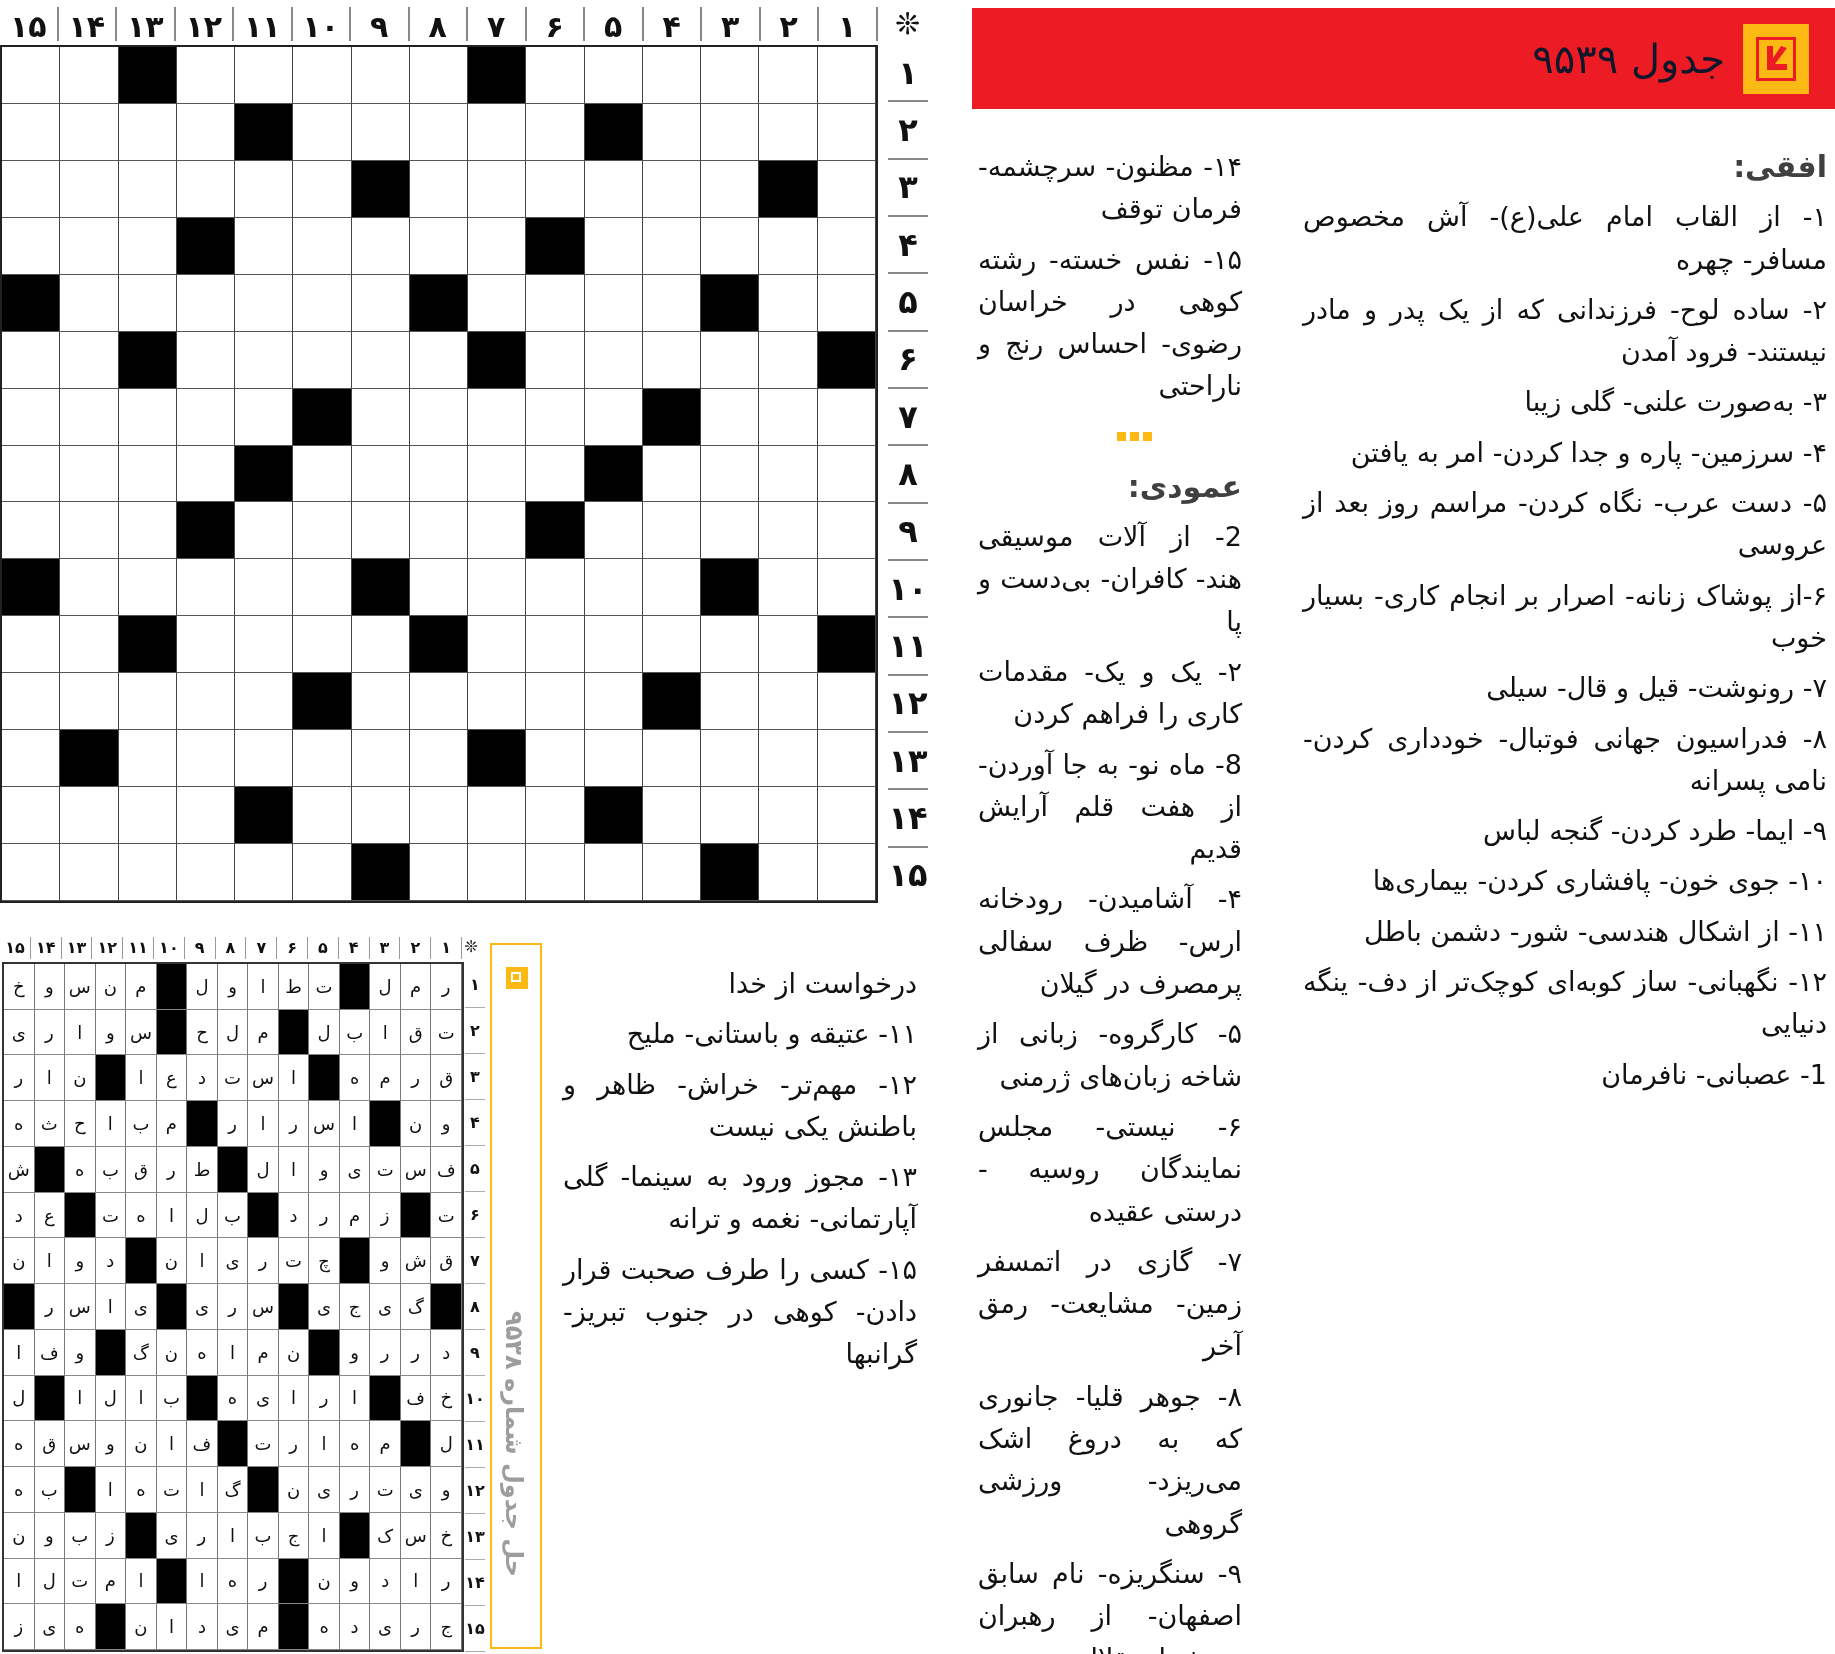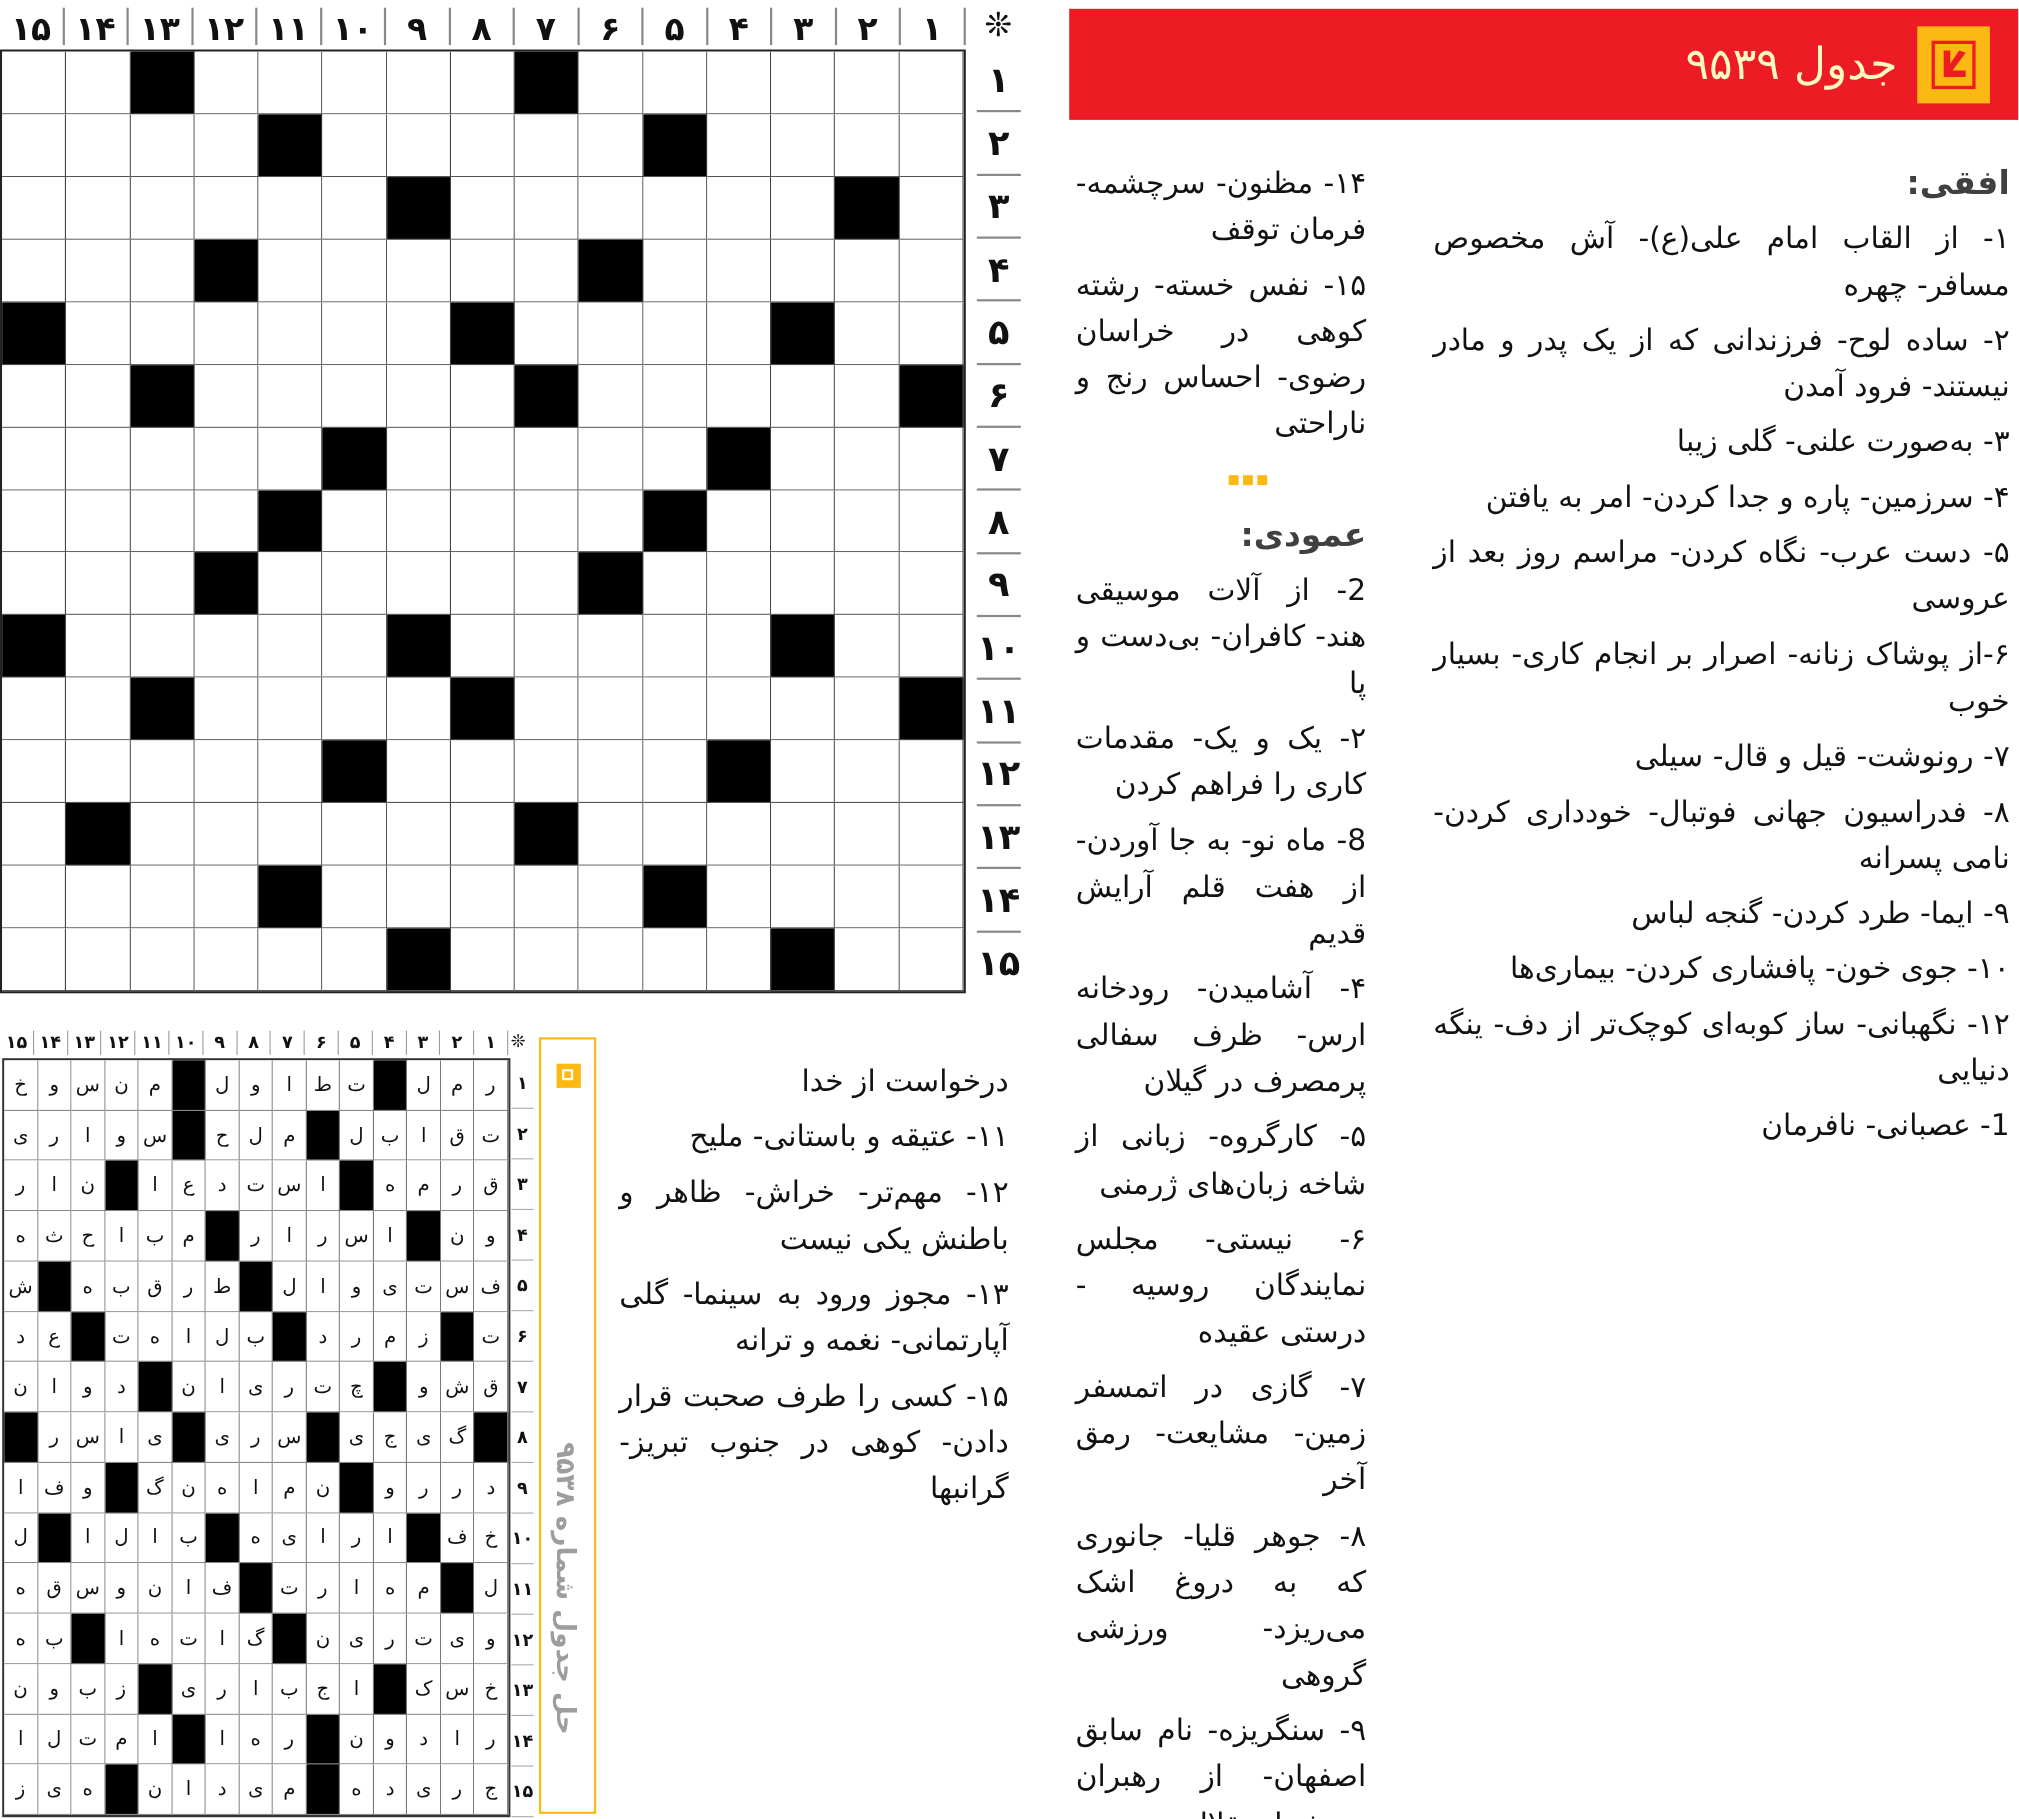--- a/index.html
+++ b/index.html
@@ -13,21 +13,21 @@
   #grid{left:0;top:45px;width:878px;height:858px;display:grid;grid-template-columns:repeat(15,1fr);grid-template-rows:repeat(15,1fr);border:2px solid #222;box-sizing:border-box;direction:ltr;}
   #grid .c{border-right:1.5px solid #444;border-bottom:1.5px solid #555;box-sizing:border-box;background:#fff;}
   #grid .c.b{background:#000;}
   #rownums{left:880px;top:45px;width:56px;height:858px;display:flex;flex-direction:column;}
   #rownums .rn{flex:1;text-align:center;font-weight:bold;font-size:32px;display:flex;align-items:center;justify-content:center;border-bottom:2px solid #888;margin:0 8px;box-sizing:border-box;}
   #rownums .rn:last-child{border-bottom:none;}
   
   #hdr{left:972px;top:8px;width:863px;height:101px;background:#ed1c24;}
   #hdr-icon{position:absolute;right:26px;top:16px;width:66px;height:70px;background:#fdb913;display:flex;align-items:center;justify-content:center;}
   #hdr-icon .inner{width:40px;height:44px;border:3px solid #ed1c24;box-sizing:border-box;position:relative;}
-  #hdr-title{position:absolute;right:110px;top:16px;color:#fef9c3;font-size:40px;font-family:"DejaVu Serif",serif;direction:rtl;line-height:70px;}
+  #hdr-title{position:absolute;right:110px;top:16px;color:#0f172a;font-size:40px;font-family:"DejaVu Serif",serif;direction:rtl;line-height:70px;}
   
   .clues{direction:rtl;text-align:justify;font-size:27px;line-height:42.3px;}
   .clues .h{color:#404040;font-weight:bold;font-size:30px;}
   .clues p{margin:8px;}
   #col-right{left:1295px;top:138px;width:540px;}
   #col-mid{left:970px;top:138px;width:280px;}
   #dots{display:flex;justify-content:flex-start;gap:4px;height:42px;align-items:center;margin-right:98px;}
   #dots span{display:inline-block;width:9px;height:9px;background:#fdb913;}
   #col-bot{left:555px;top:955px;width:370px;}
   
@@ -327,20 +327,21 @@
       <p>۱- از القاب امام علی(ع)- آش مخصوص مسافر- چهره</p>
       <p>۲- ساده لوح- فرزندانی که از یک پدر و مادر نیستند- فرود آمدن</p>
       <p>۳- به‌صورت علنی- گلی زیبا</p>
       <p>۴- سرزمین- پاره و جدا کردن- امر به یافتن</p>
       <p>۵- دست عرب- نگاه کردن- مراسم روز بعد از عروسی</p>
       <p>۶-از پوشاک زنانه- اصرار بر انجام کاری- بسیار خوب</p>
       <p>۷- رونوشت- قیل و قال- سیلی</p>
       <p>۸- فدراسیون جهانی فوتبال- خودداری کردن- نامی پسرانه</p>
       <p>۹- ایما- طرد کردن- گنجه لباس</p>
       <p>۱۰- جوی خون- پافشاری کردن- بیماری‌ها</p>
+      <p>۱۱- از اشکال هندسی- شور- دشمن باطل</p>
       <p>۱۲- نگهبانی- ساز کوبه‌ای کوچک‌تر از دف- ینگه دنیایی</p>
       <p>1- عصبانی- نافرمان</p>
     </div>
 </div>
 
 <div id="col-mid" class="abs clues">
   <div id="mid-top">
       <p>۱۴- مظنون- سرچشمه- فرمان توقف</p>
       <p>۱۵- نفس خسته- رشته کوهی در خراسان رضوی- احساس رنج و ناراحتی</p>
     </div>

